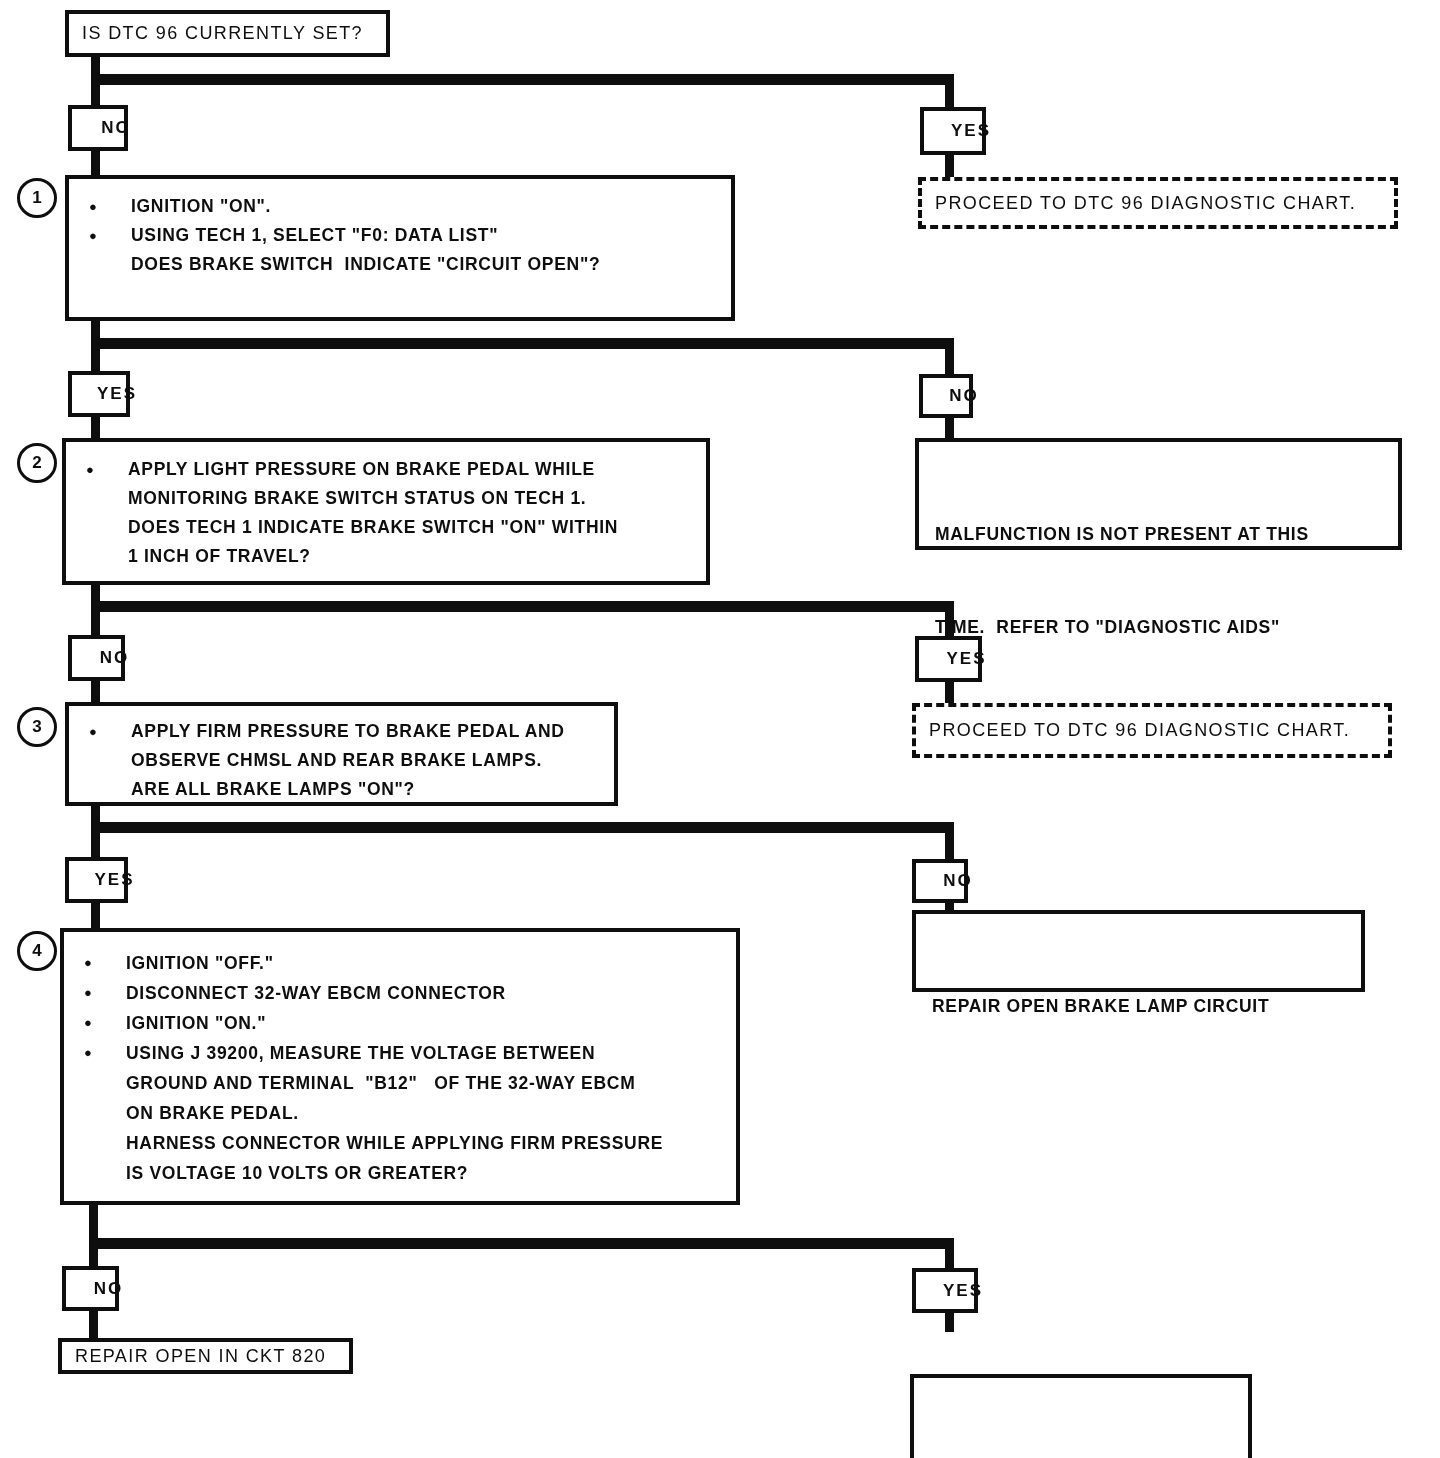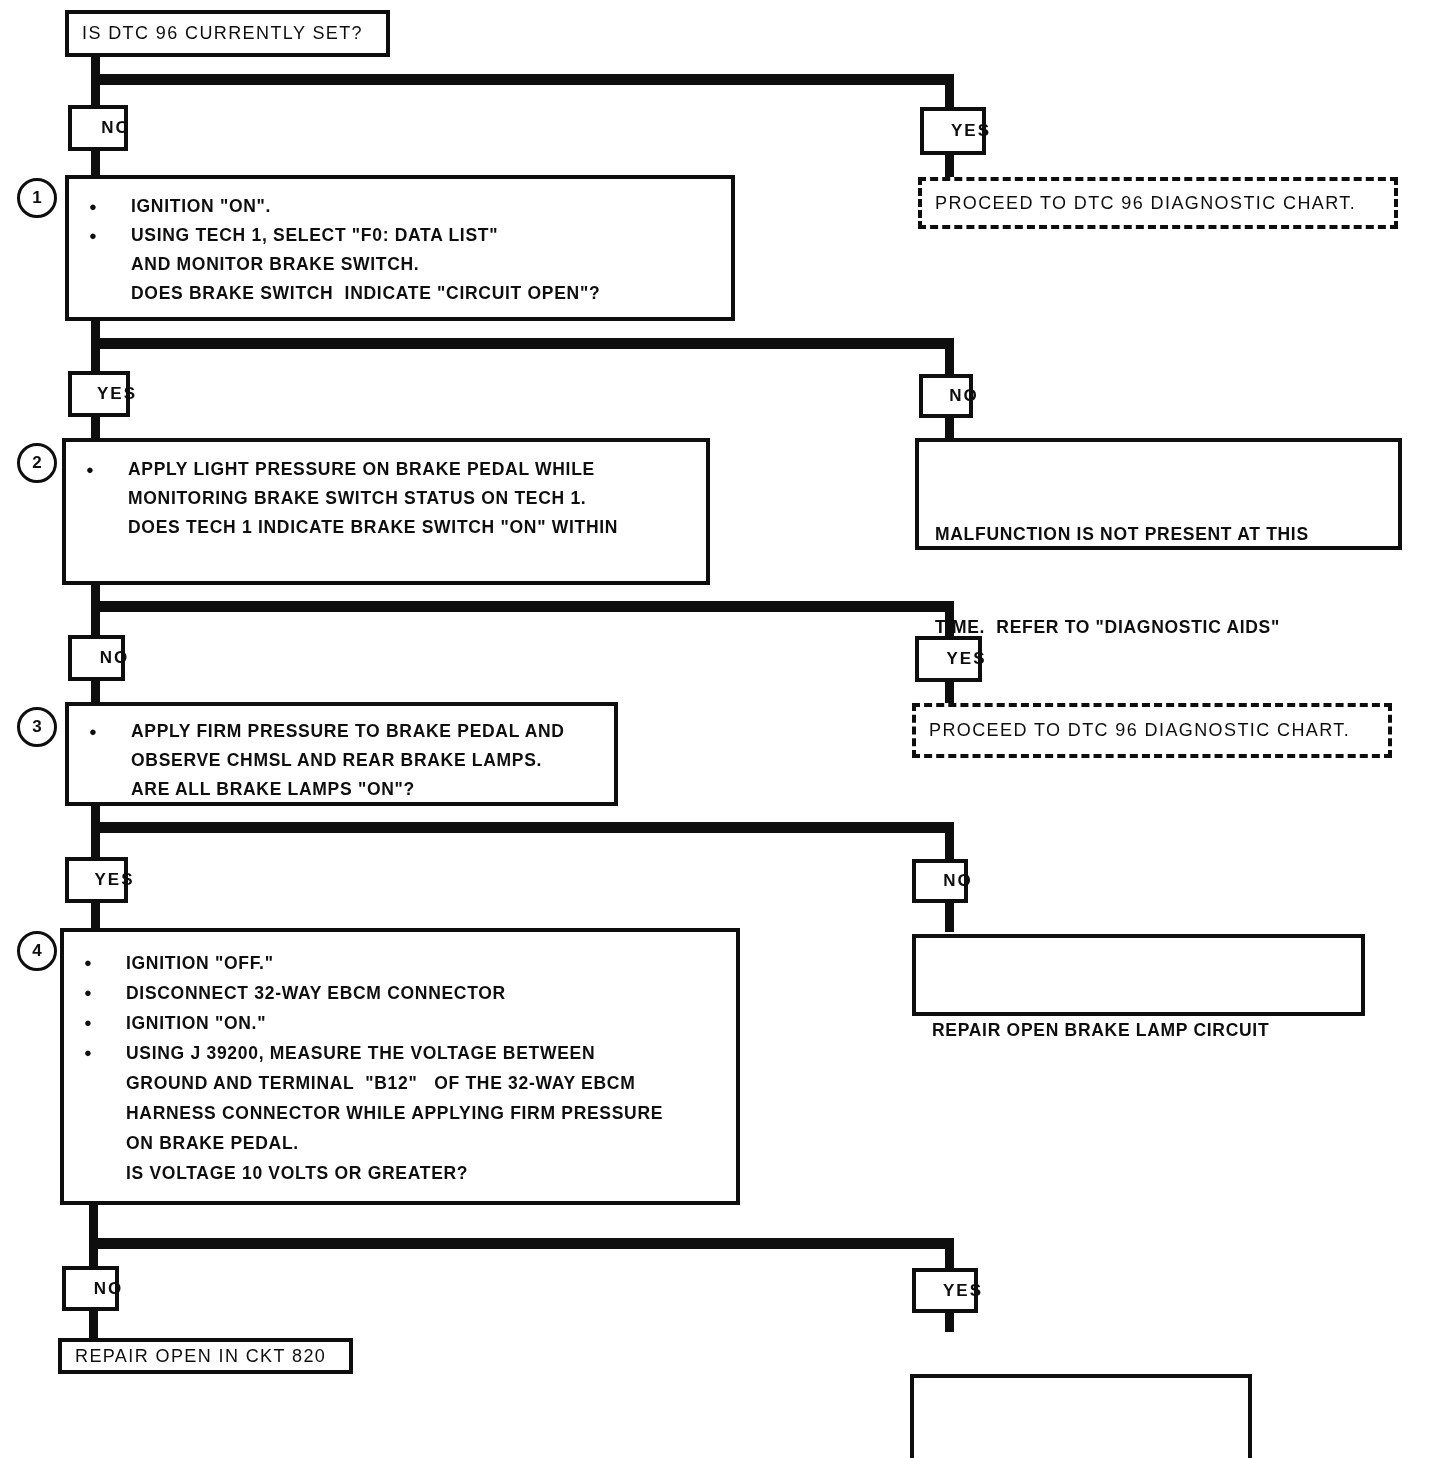--- a/index.html
+++ b/index.html
@@ -74,24 +74,20 @@
     <div class="row">
       <span class="bul">●</span>
       <span class="txt">IGNITION "ON".</span>
     </div>
     <div class="row">
       <span class="bul">●</span>
       <span class="txt">USING TECH 1, SELECT "F0: DATA LIST"</span>
     </div>
     <div class="row">
       <span class="bul"></span>
-      <span class="txt">AND MONITOR BRAKE SWITCH.</span>
-    </div>
-    <div class="row">
-      <span class="bul"></span>
       <span class="txt">DOES BRAKE SWITCH  INDICATE "CIRCUIT OPEN"?</span>
     </div>
   </div>
 
   <div class="bx lbl" style="left:68px;top:371px;width:62px;height:46px">YES</div>
   <div class="bx lbl" style="left:919px;top:374px;width:54px;height:44px">NO</div>
   <div class="bx res" style="left:915px;top:438px;width:487px;height:112px">
     <div>MALFUNCTION IS NOT PRESENT AT THIS</div>
     <div>TIME.  REFER TO "DIAGNOSTIC AIDS"</div>
   </div>
@@ -103,20 +99,24 @@
       <span class="txt">APPLY LIGHT PRESSURE ON BRAKE PEDAL WHILE</span>
     </div>
     <div class="row">
       <span class="bul"></span>
       <span class="txt">MONITORING BRAKE SWITCH STATUS ON TECH 1.</span>
     </div>
     <div class="row">
       <span class="bul"></span>
       <span class="txt">DOES TECH 1 INDICATE BRAKE SWITCH "ON" WITHIN</span>
     </div>
+    <div class="row">
+      <span class="bul"></span>
+      <span class="txt">1 INCH OF TRAVEL?</span>
+    </div>
   </div>
 
   <div class="bx lbl" style="left:68px;top:635px;width:57px;height:46px">NO</div>
   <div class="bx lbl" style="left:915px;top:636px;width:67px;height:46px">YES</div>
   <div class="bx dash title" style="left:912px;top:703px;width:480px;height:55px">PROCEED TO DTC 96 DIAGNOSTIC CHART.</div>
 
   <div class="circ" style="left:17px;top:707px">3</div>
   <div class="bx step" style="left:65px;top:702px;width:553px;height:104px;padding-top:11px">
     <div class="row">
       <span class="bul">●</span>
@@ -127,21 +127,21 @@
       <span class="txt">OBSERVE CHMSL AND REAR BRAKE LAMPS.</span>
     </div>
     <div class="row">
       <span class="bul"></span>
       <span class="txt">ARE ALL BRAKE LAMPS "ON"?</span>
     </div>
   </div>
 
   <div class="bx lbl" style="left:65px;top:857px;width:63px;height:46px">YES</div>
   <div class="bx lbl" style="left:912px;top:859px;width:56px;height:44px">NO</div>
-  <div class="bx res" style="left:912px;top:934px;width:453px;height:82px">
+  <div class="bx res" style="left:912px;top:910px;width:453px;height:82px">
     <div>REPAIR OPEN BRAKE LAMP CIRCUIT</div>
   </div>
 
   <div class="circ" style="left:17px;top:931px">4</div>
   <div class="bx step" style="left:60px;top:928px;width:680px;height:277px;padding-top:16px">
     <div class="row" style="line-height:30px">
       <span class="bul">●</span>
       <span class="txt">IGNITION "OFF."</span>
     </div>
     <div class="row" style="line-height:30px">
@@ -155,25 +155,25 @@
     <div class="row" style="line-height:30px">
       <span class="bul">●</span>
       <span class="txt">USING J 39200, MEASURE THE VOLTAGE BETWEEN</span>
     </div>
     <div class="row" style="line-height:30px">
       <span class="bul"></span>
       <span class="txt">GROUND AND TERMINAL  "B12"   OF THE 32-WAY EBCM</span>
     </div>
     <div class="row" style="line-height:30px">
       <span class="bul"></span>
-      <span class="txt">HARNESS CONNECTOR WHILE APPLYING FIRM PRESSURE</span>
+      <span class="txt">ON BRAKE PEDAL.</span>
     </div>
     <div class="row" style="line-height:30px">
       <span class="bul"></span>
-      <span class="txt">ON BRAKE PEDAL.</span>
+      <span class="txt">HARNESS CONNECTOR WHILE APPLYING FIRM PRESSURE</span>
     </div>
     <div class="row" style="line-height:30px">
       <span class="bul"></span>
       <span class="txt">IS VOLTAGE 10 VOLTS OR GREATER?</span>
     </div>
   </div>
 
   <div class="bx lbl" style="left:62px;top:1266px;width:57px;height:45px">NO</div>
   <div class="bx title" style="left:58px;top:1338px;width:295px;height:36px">REPAIR OPEN IN CKT 820</div>
 

